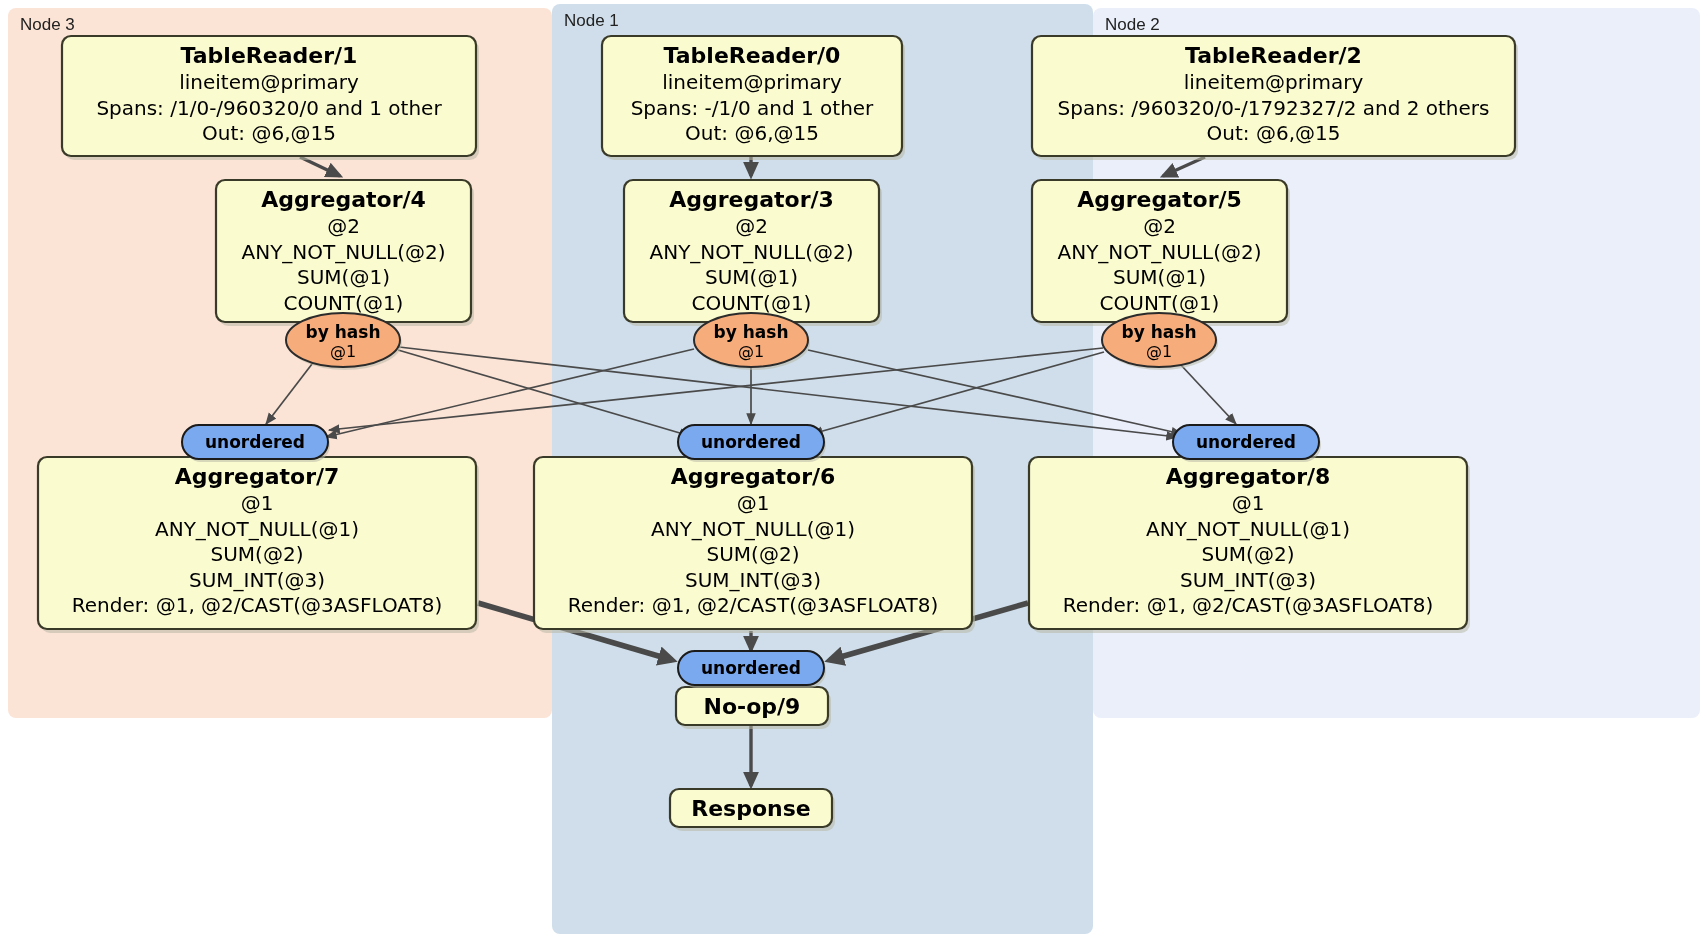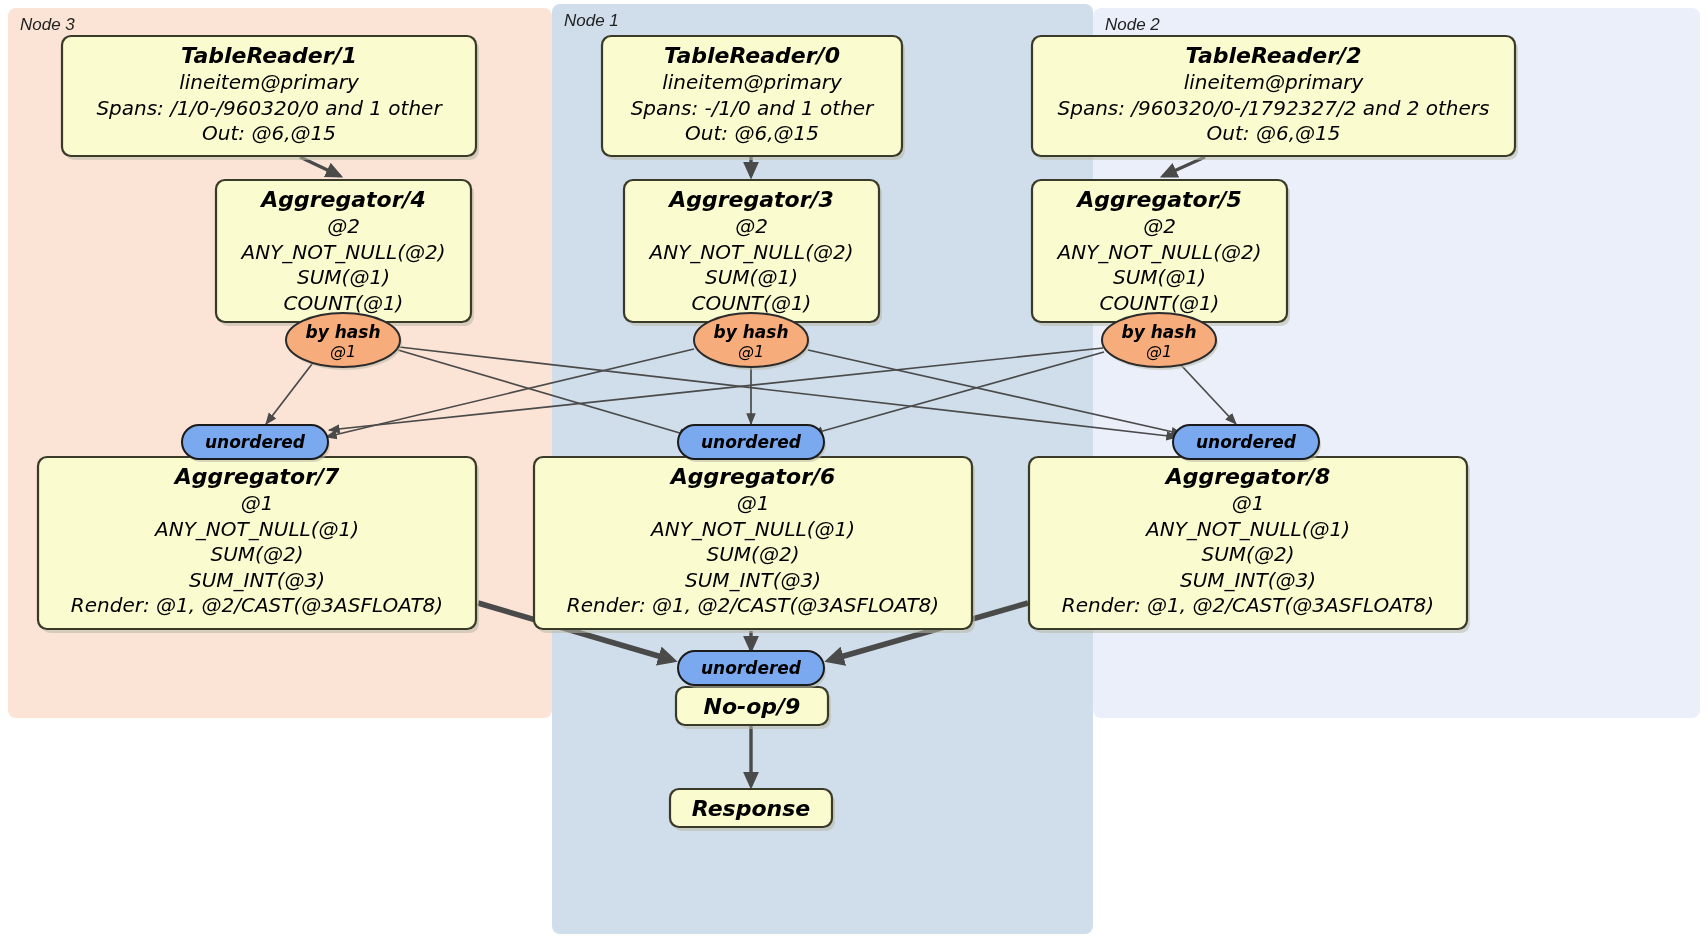--- a/index.html
+++ b/index.html
@@ -10,21 +10,20 @@
   body {
     width: 1708px;
     height: 940px;
     font-family: "DejaVu Sans", sans-serif;
     overflow: hidden;
   }
   #diagram-root {
     position: relative;
     width: 1476px;
     height: 940px;
-    font-style: italic;
   }
   svg.flow {
     position: absolute;
     left: 0;
     top: 0;
     width: 1708px;
     height: 940px;
   }
   .node-panel-label {
     font-size: 17px;

